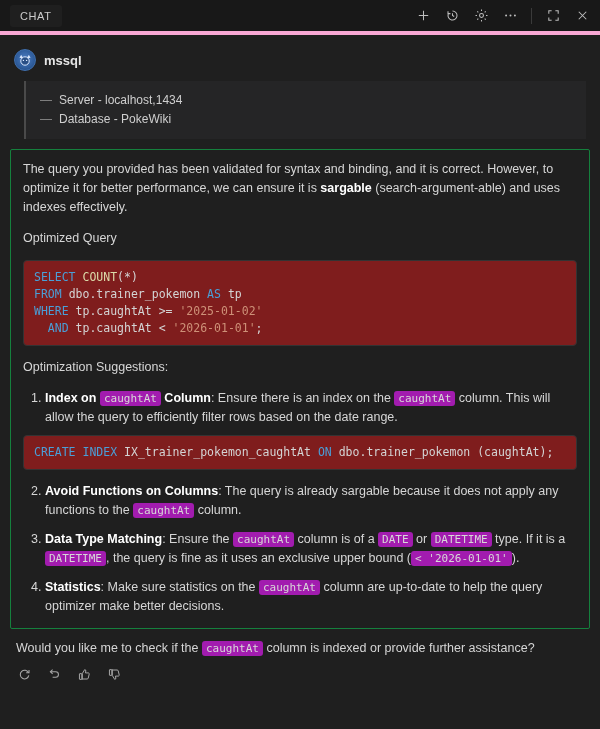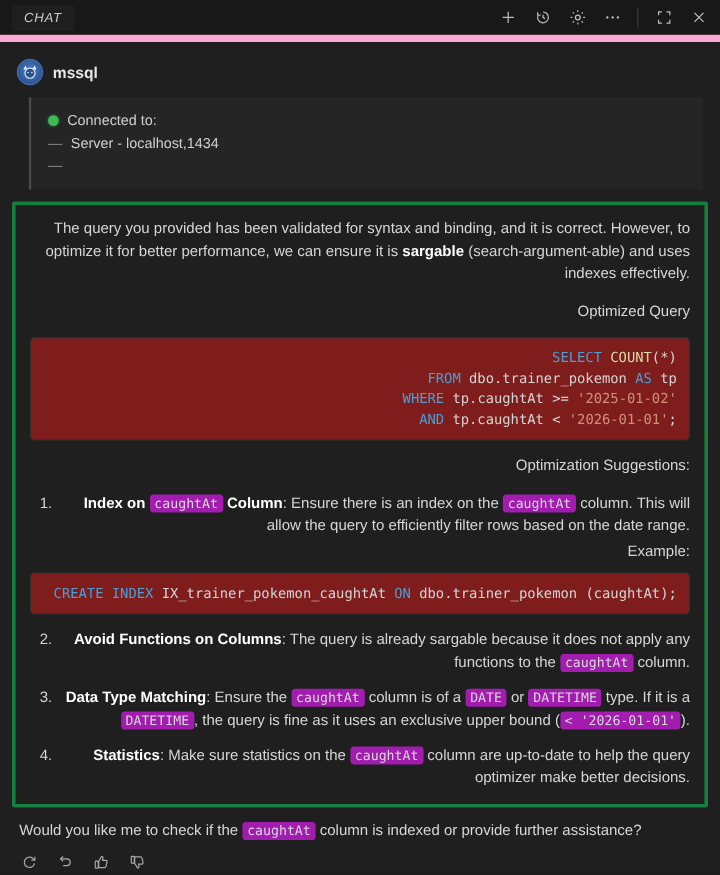--- a/index.html
+++ b/index.html
@@ -17,23 +17,22 @@
     background: #1f1f1f;
   }
 
   
   .titlebar {
     height: 35px;
     min-height: 35px;
     display: flex;
     align-items: center;
     background: #181818;
-    border-bottom: 6px solid #f9a8d4;
+    border-bottom: 4px solid #f9a8d4;
     padding: 0 8px 0 10px;
-    font-style: italic;
   }
   .tab {
     font-size: 11px;
     letter-spacing: .6px;
     color: #cccccc;
     background: #1f1f1f;
     padding: 5px 10px;
     border-radius: 3px;
   }
   .titlebar-spacer { flex: 1; }
@@ -88,27 +87,26 @@
     width: 9px; height: 9px; border-radius: 50%;
     background: #3fb950;
     box-shadow: 0 0 3px #3fb95088;
     flex: none;
   }
   .dash { color: #8a8a8a; flex: none; }
 
   
   .answer-card {
     margin: 0 10px 0 10px;
-    border: 3px solid #15803d;
+    border: 1px solid #15803d;
     border-radius: 2px;
     padding: 10px 12px 12px 12px;
     font-size: 12.5px;
     line-height: 19px;
     color: #d6d6d6;
-    text-align: right;
   }
   .answer-card p { margin: 0 0 12px 0; }
   .answer-card p:last-child { margin-bottom: 0; }
   .section-title { margin: 0 0 8px 0; font-size: 12.5px; color: #d6d6d6; }
   b, strong { color: #ffffff; font-weight: bold; }
 
   
   code.inline {
     font-family: "DejaVu Sans Mono", monospace;
     font-size: 11px;
@@ -215,29 +213,26 @@
           <circle cx="8" cy="9" r="4.2" fill="#2a4f85" stroke="#dbe9ff"></circle>
           <circle cx="6.4" cy="8.4" r=".7" fill="#dbe9ff" stroke="none"></circle>
           <circle cx="9.6" cy="8.4" r=".7" fill="#dbe9ff" stroke="none"></circle>
         </svg>
       </div>
       <div class="agent-name">mssql</div>
     </div>
 
     <div class="conn-block">
       <div class="conn-line">
-        <span class="dot-green"></span>
-        <span>Connected to:</span>
+        <span class="dash">—</span>
+        <span>Server - localhost,1434</span>
       </div>
       <div class="conn-line">
         <span class="dash">—</span>
-        <span>Server - localhost,1434</span>
-      </div>
-      <div class="conn-line">
-        <span class="dash">—</span>
+        <span>Database - PokeWiki</span>
       </div>
     </div>
 
     <div class="answer-card">
 
       <p><span>The query you provided has been validated for syntax and binding, and it is correct. However, to optimize it for better performance, we can ensure it is </span><b>sargable</b><span> (search-argument-able) and uses indexes effectively.</span></p>
 
       <p class="section-title">Optimized Query</p>
 
       <div class="codeblock"><span class="kw">SELECT</span> <span class="fn">COUNT</span>(<span class="op">*</span>)
@@ -245,21 +240,20 @@
 <span class="kw">WHERE</span> tp.caughtAt &gt;= <span class="str">'2025-01-02'</span>
   <span class="kw">AND</span> tp.caughtAt &lt; <span class="str">'2026-01-01'</span>;</div>
 
       <p class="section-title">Optimization Suggestions:</p>
 
       <ol class="sugg">
         <li>
           <b>Index on</b>
           <code class="inline">caughtAt</code>
           <b>Column</b><span>: Ensure there is an index on the </span><code class="inline">caughtAt</code><span> column. This will allow the query to efficiently filter rows based on the date range.</span>
-          <div class="example-label">Example:</div>
         </li>
       </ol>
 
       <div class="codeblock" style="margin-top:8px"><span class="kw">CREATE</span> <span class="kw">INDEX</span> IX_trainer_pokemon_caughtAt <span class="kw">ON</span> dbo.trainer_pokemon (caughtAt);</div>
 
       <ol class="sugg" start="2">
         <li><b>Avoid Functions on Columns</b><span>: The query is already sargable because it does not apply any functions to the </span><code class="inline">caughtAt</code><span> column.</span></li>
         <li><b>Data Type Matching</b><span>: Ensure the </span><code class="inline">caughtAt</code><span> column is of a </span><code class="inline">DATE</code><span> or </span><code class="inline">DATETIME</code><span> type. If it is a </span><code class="inline">DATETIME</code><span>, the query is fine as it uses an exclusive upper bound (</span><code class="inline">&lt; '2026-01-01'</code><span>).</span></li>
         <li><b>Statistics</b><span>: Make sure statistics on the </span><code class="inline">caughtAt</code><span> column are up-to-date to help the query optimizer make better decisions.</span></li>
       </ol>

